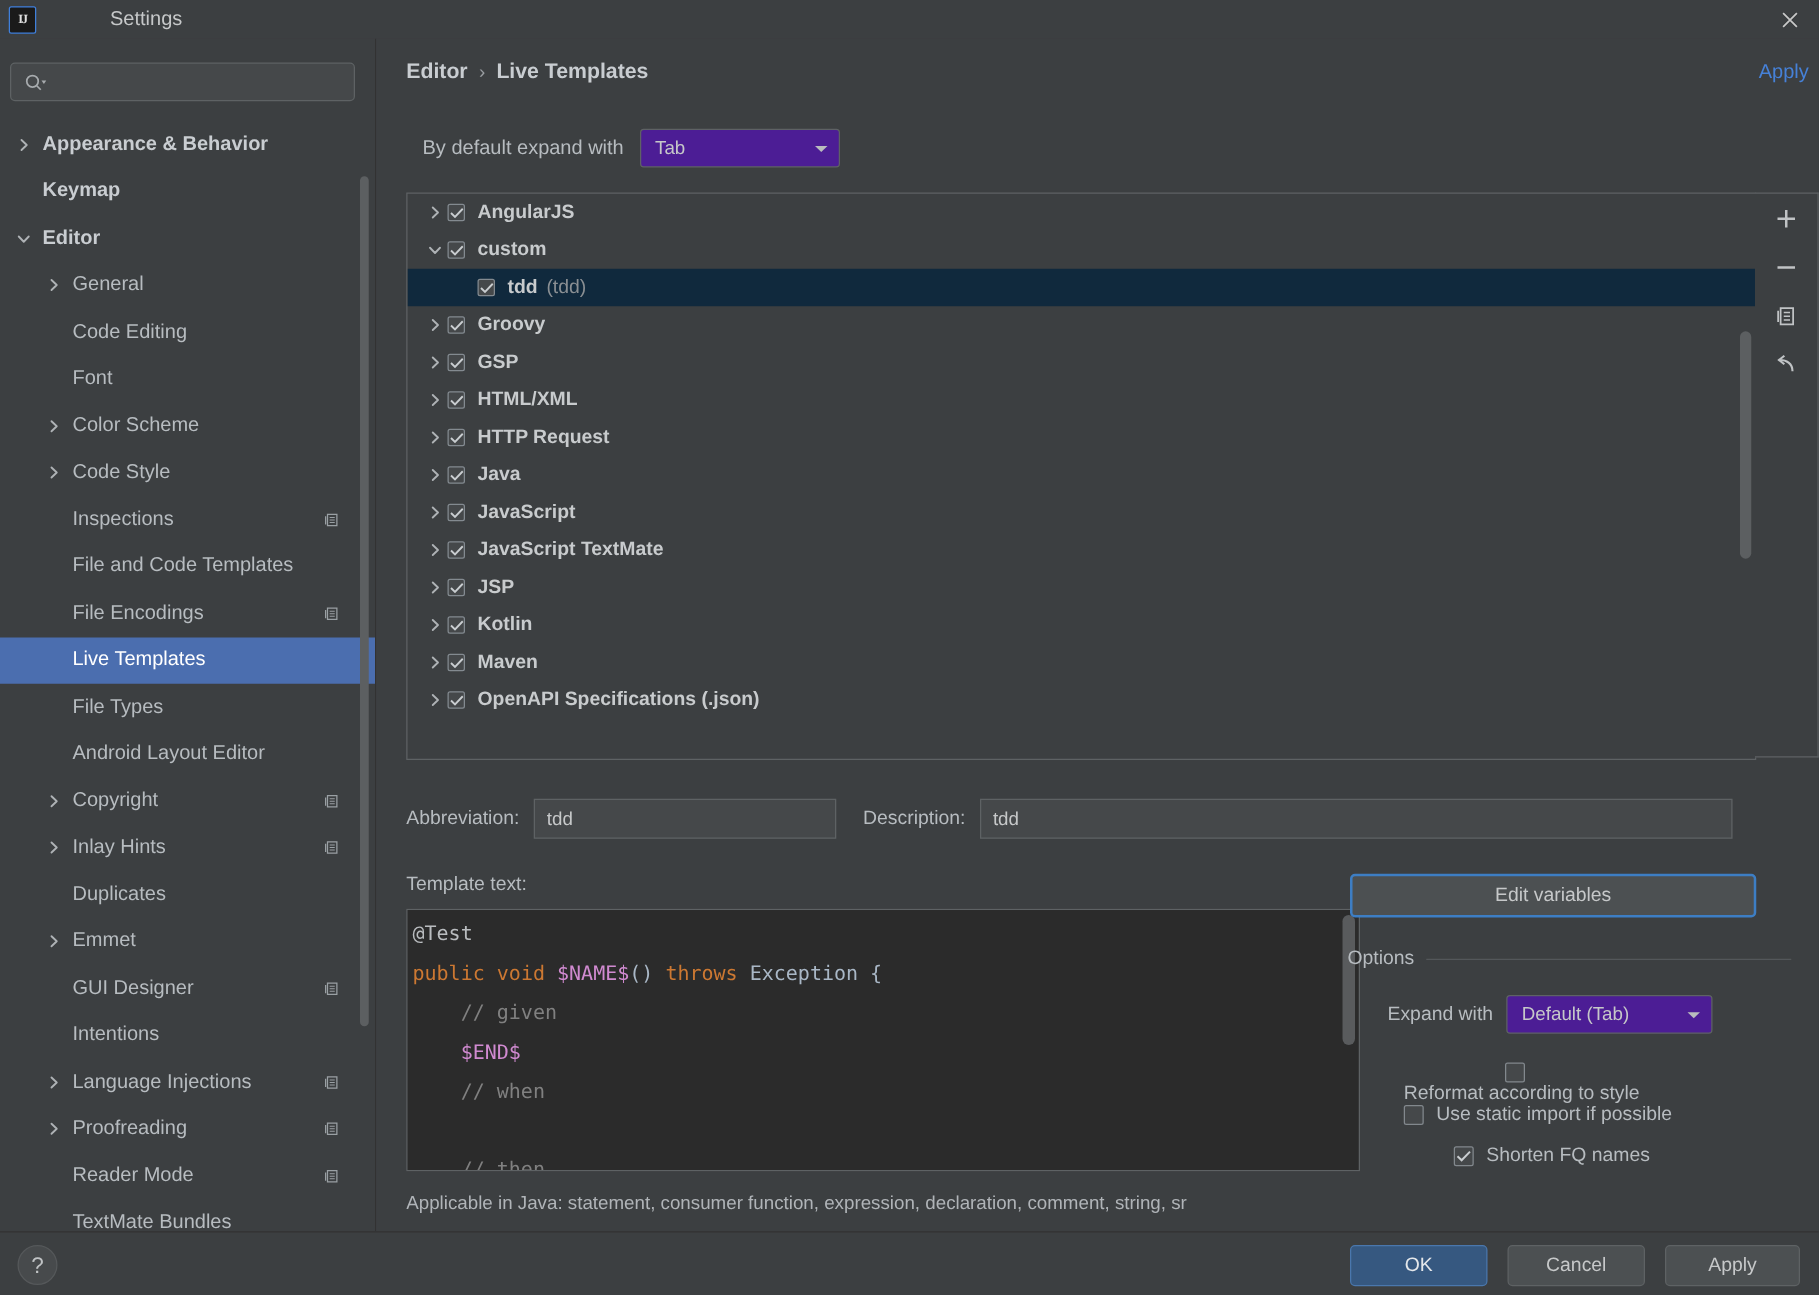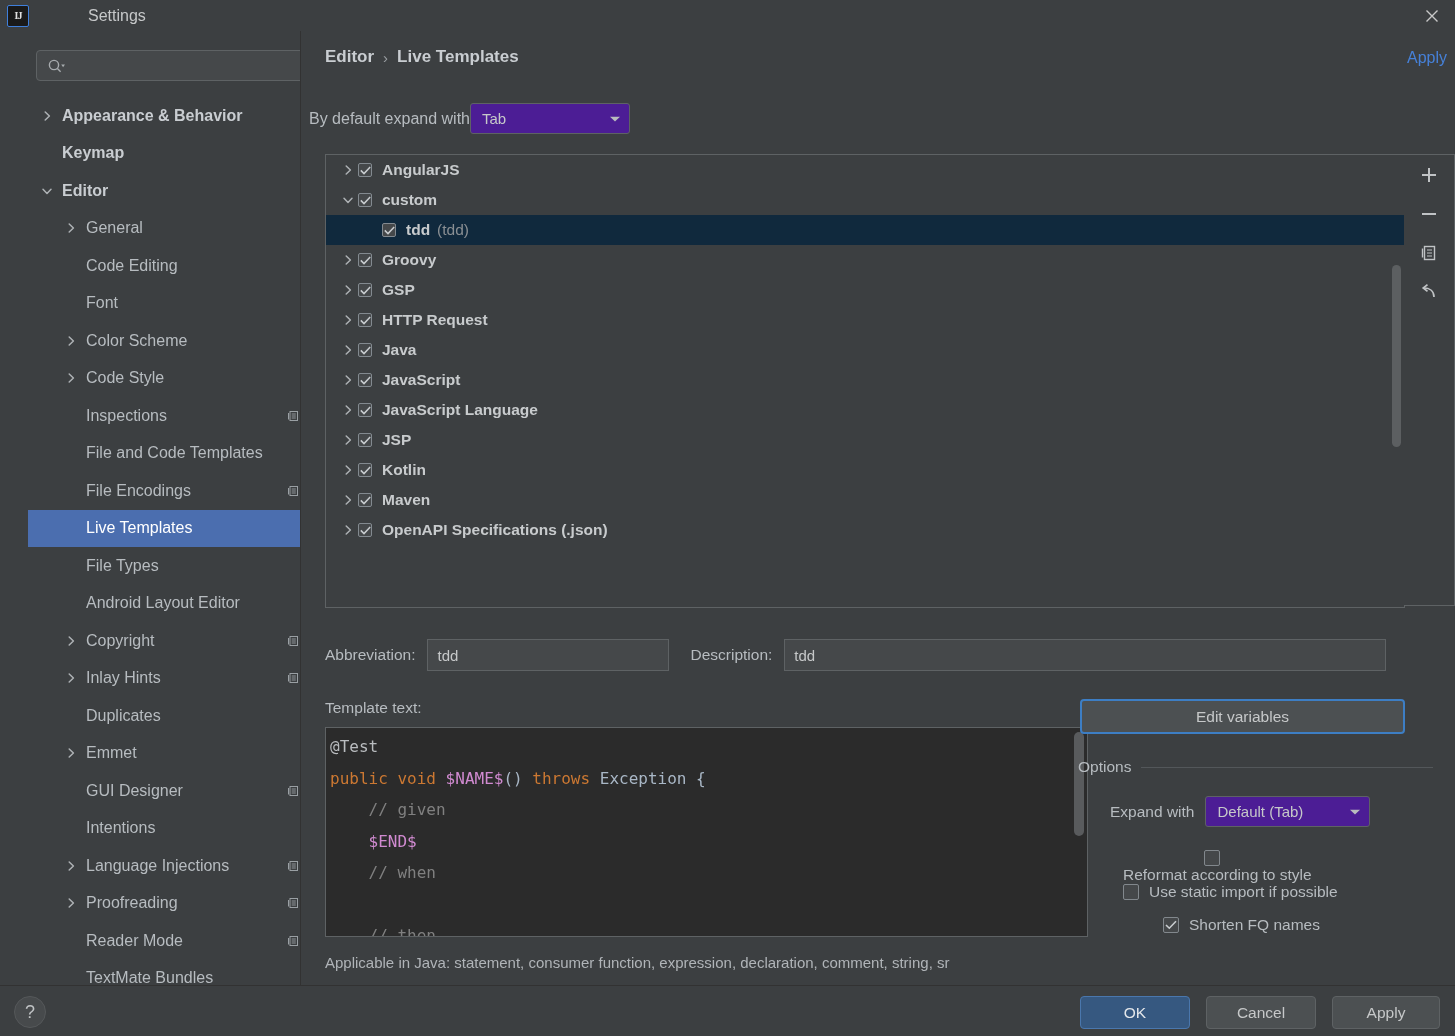--- a/index.html
+++ b/index.html
@@ -41,21 +41,20 @@
     display: flex; align-items: center; justify-content: center;
     cursor: pointer;
   }
   #close-btn svg { stroke: #c8c8c8; }
 
   
   #sidebar {
     position: absolute; left: 0; top: 31px; width: 300px; height: 954px;
     background: #3c3f41;
     overflow: hidden;
-    margin-left: 28px;
   }
   #search-wrap {
     position: absolute; left: 8px; top: 19px; width: 276px; height: 31px;
   }
   #search-box {
     width: 100%; height: 100%;
     box-sizing: border-box;
     background: #45484a;
     border: 1px solid #5e6264;
     border-radius: 4px;
@@ -120,22 +119,22 @@
     font-size: 17px; font-weight: bold; color: #c9cdd1;
     display: flex; align-items: center; gap: 9px;
   }
   #breadcrumb .crumb-sep { color: #9a9ea2; font-weight: normal; font-size: 15px; }
   #reset-link {
     position: absolute; right: 8px; top: 18px;
     font-size: 16px; color: #4681d8; cursor: pointer;
   }
 
   #expand-row {
-    position: absolute; left: 8px; top: 72px;
-    display: flex; align-items: center; 
+    position: absolute; left: 37px; top: 72px;
+    display: flex; align-items: center; gap: 13px;
   }
   #expand-label { font-size: 16px; color: #b7bcc0; }
   .combo {
     background: #4c1d95;
     border: 1px solid #5e6264;
     border-radius: 3px;
     height: 31px;
     display: flex; align-items: center;
     cursor: pointer;
     padding: 0 0 0 11px;
@@ -649,20 +648,33 @@
             <span class="tmpl-arrow">
               <svg width="12" height="12" viewBox="0 0 12 12">
                 <path d="M4.2 2 L8.4 6 L4.2 10" stroke="#aeb2b5" stroke-width="1.5" fill="none" stroke-linecap="round" stroke-linejoin="round"></path>
               </svg>
             </span>
             <span class="tmpl-check">
               <svg width="11" height="9" viewBox="0 0 11 9">
                 <path d="M0.8 4.4 L4 7.6 L10.2 1" stroke="#c9cdd0" stroke-width="1.5" fill="none"></path>
               </svg>
             </span>
+            <span class="tmpl-name">HTML/XML</span>
+          </div>
+          <div class="tmpl-row">
+            <span class="tmpl-arrow">
+              <svg width="12" height="12" viewBox="0 0 12 12">
+                <path d="M4.2 2 L8.4 6 L4.2 10" stroke="#aeb2b5" stroke-width="1.5" fill="none" stroke-linecap="round" stroke-linejoin="round"></path>
+              </svg>
+            </span>
+            <span class="tmpl-check">
+              <svg width="11" height="9" viewBox="0 0 11 9">
+                <path d="M0.8 4.4 L4 7.6 L10.2 1" stroke="#c9cdd0" stroke-width="1.5" fill="none"></path>
+              </svg>
+            </span>
             <span class="tmpl-name">HTTP Request</span>
           </div>
           <div class="tmpl-row">
             <span class="tmpl-arrow">
               <svg width="12" height="12" viewBox="0 0 12 12">
                 <path d="M4.2 2 L8.4 6 L4.2 10" stroke="#aeb2b5" stroke-width="1.5" fill="none" stroke-linecap="round" stroke-linejoin="round"></path>
               </svg>
             </span>
             <span class="tmpl-check">
               <svg width="11" height="9" viewBox="0 0 11 9">
@@ -688,21 +700,21 @@
             <span class="tmpl-arrow">
               <svg width="12" height="12" viewBox="0 0 12 12">
                 <path d="M4.2 2 L8.4 6 L4.2 10" stroke="#aeb2b5" stroke-width="1.5" fill="none" stroke-linecap="round" stroke-linejoin="round"></path>
               </svg>
             </span>
             <span class="tmpl-check">
               <svg width="11" height="9" viewBox="0 0 11 9">
                 <path d="M0.8 4.4 L4 7.6 L10.2 1" stroke="#c9cdd0" stroke-width="1.5" fill="none"></path>
               </svg>
             </span>
-            <span class="tmpl-name">JavaScript Language</span>
+            <span class="tmpl-name">JavaScript TextMate</span>
           </div>
           <div class="tmpl-row">
             <span class="tmpl-arrow">
               <svg width="12" height="12" viewBox="0 0 12 12">
                 <path d="M4.2 2 L8.4 6 L4.2 10" stroke="#aeb2b5" stroke-width="1.5" fill="none" stroke-linecap="round" stroke-linejoin="round"></path>
               </svg>
             </span>
             <span class="tmpl-check">
               <svg width="11" height="9" viewBox="0 0 11 9">
                 <path d="M0.8 4.4 L4 7.6 L10.2 1" stroke="#c9cdd0" stroke-width="1.5" fill="none"></path>

